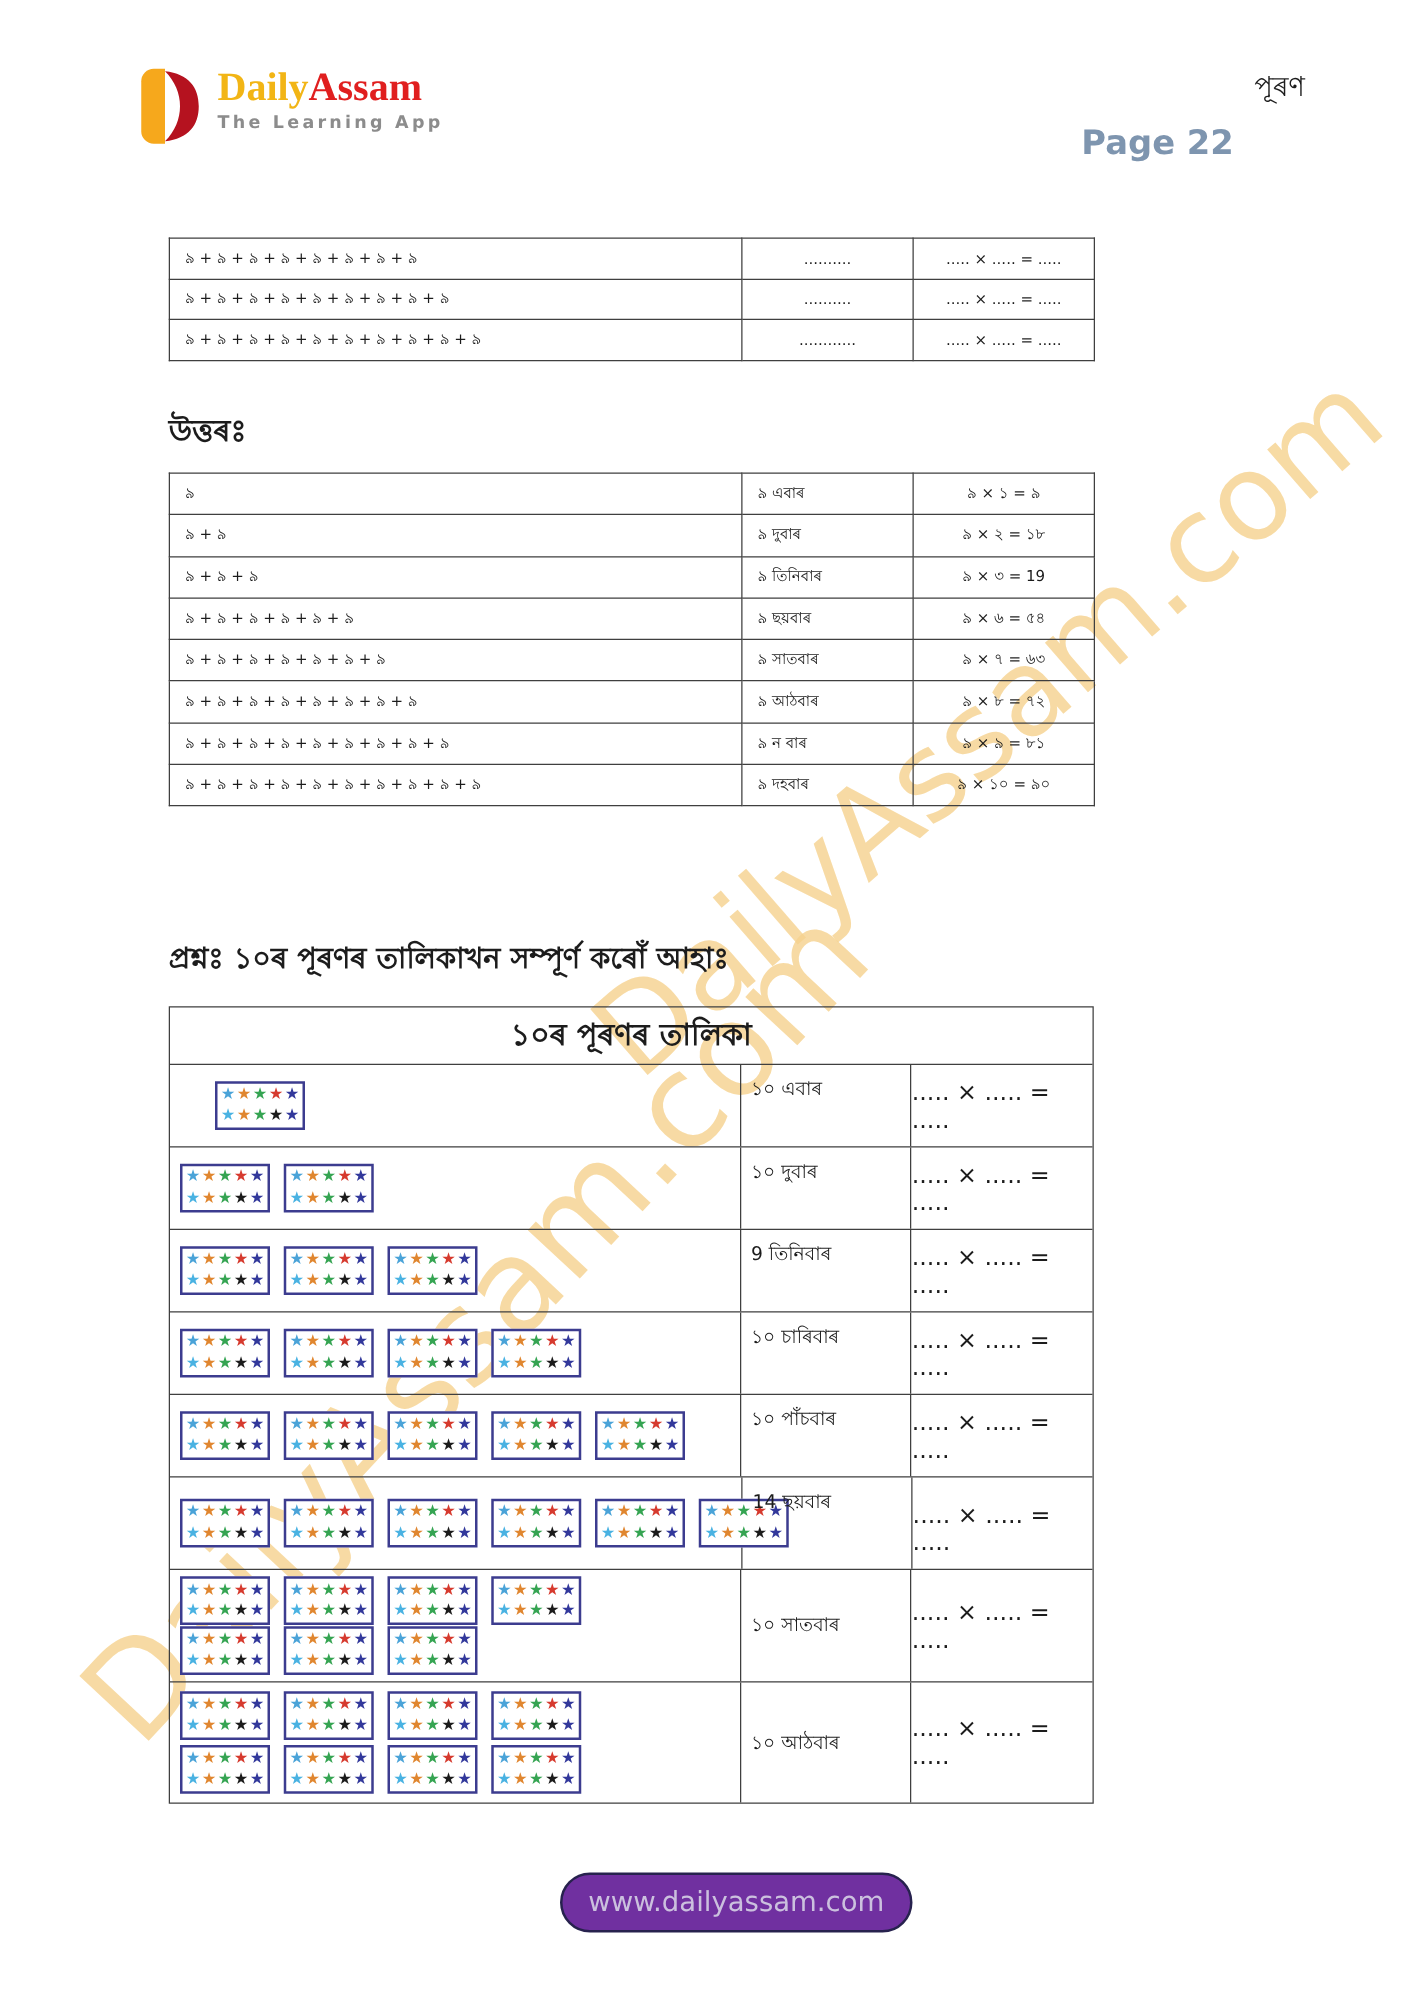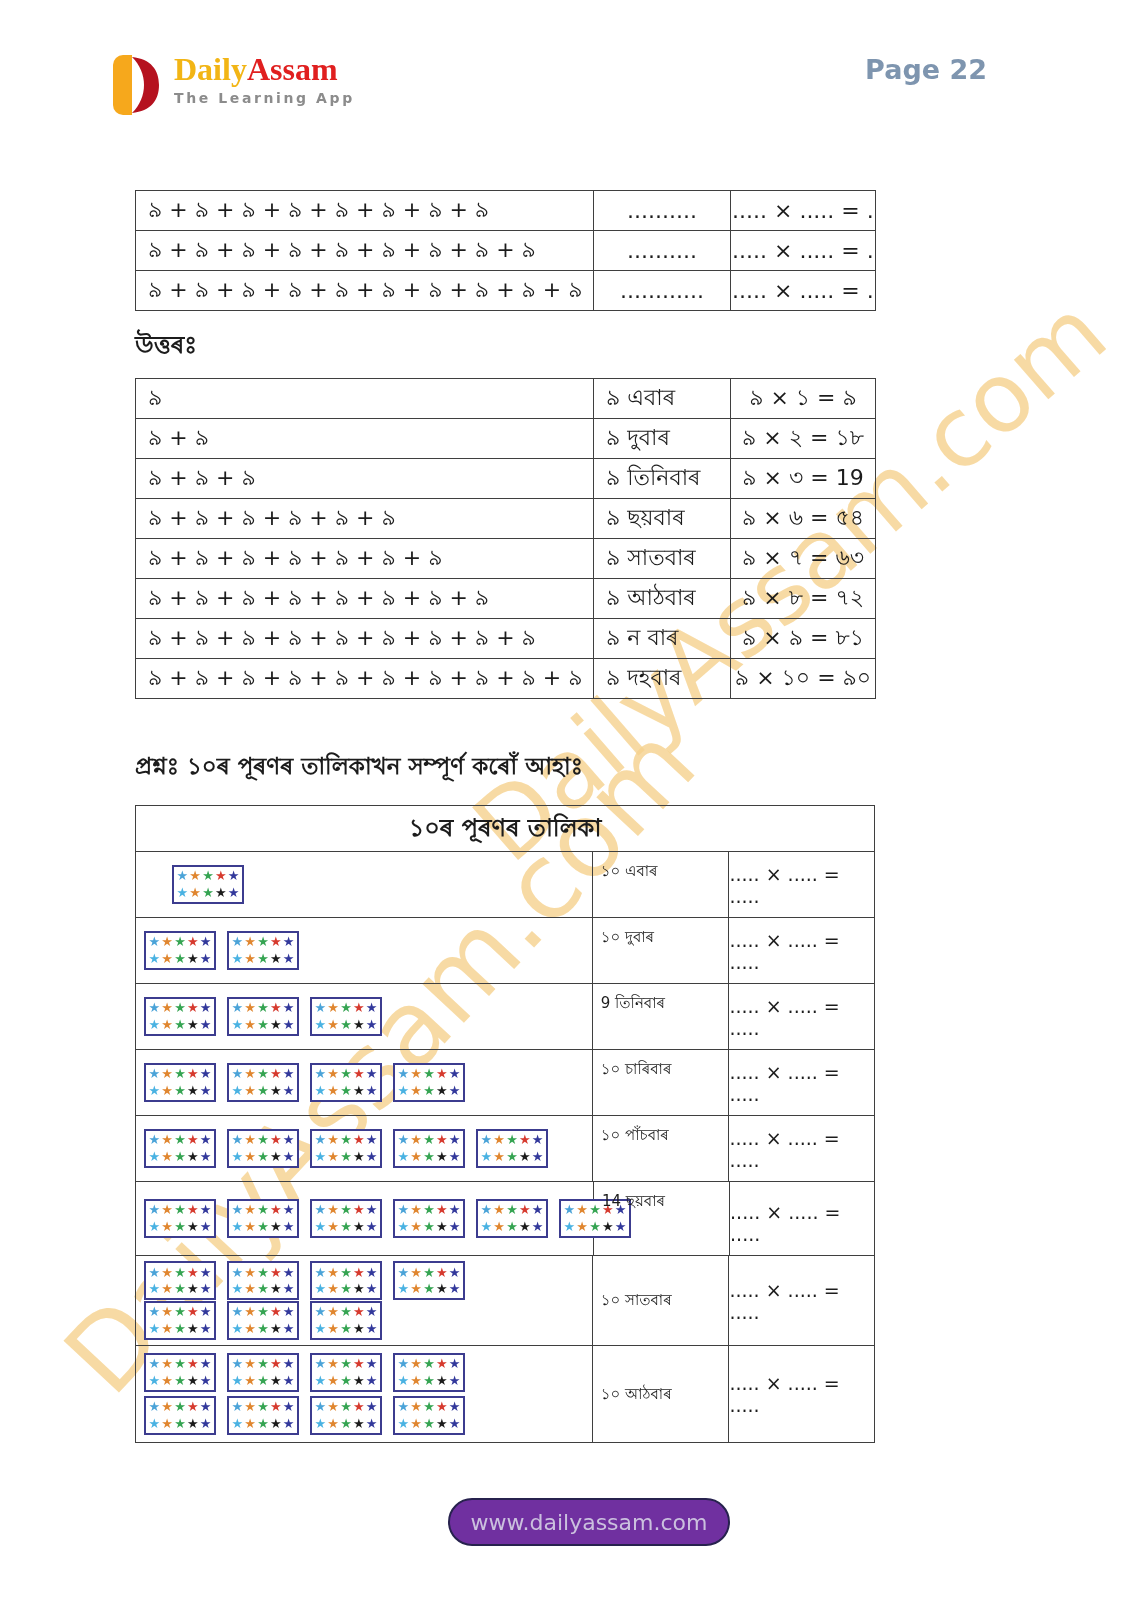--- a/index.html
+++ b/index.html
@@ -23,21 +23,21 @@
   .brand .assam{color:var(--assam-color,#e01f1f);}
   .tagline{margin-top:4px;font-size:14px;font-weight:bold;letter-spacing:2.6px;
            color:var(--tagline-color,#8c8c8c);}
   .head-right{position:absolute;top:44px;right:87px;text-align:right;}
   .head-title{font-size:21px;color:#151515;}
   .head-sub{font-size:22px;margin-top:8px;}
   .page-label{font-size:27px;font-weight:bold;color:var(--page-accent,#7e95af);margin-top:10px;margin-right:57px;}
 
   
   table.t{border-collapse:collapse;table-layout:fixed;position:absolute;left:135px;width:740px;}
-  table.t td{border:1.6px solid #3f3f3f;font-size:22px;overflow:hidden;white-space:nowrap;}
+  table.t td{border:1.6px solid #3f3f3f;font-size:12px;overflow:hidden;white-space:nowrap;}
   table.t td.c1{padding-left:12px;text-align:left;}
   table.t td.c2{text-align:center;}
   table.t td.c2l{text-align:left;padding-left:12px;}
   table.t td.c3{text-align:center;}
   .top-table{top:190px;}
   .top-table tr{height:32.6px;}
   .answer-table{top:378px;}
   .answer-table tr{height:33.3px;}
 
   .heading{position:absolute;left:135px;font-weight:bold;}
@@ -88,20 +88,21 @@
         <path d="M22 3 H13 A10 10 0 0 0 3 13 V53 A10 10 0 0 0 13 63 H22 Z" fill="#f6a81c"></path>
         <path d="M22 5 C41 7 49 18 49 33 C49 48 41 59 22 61 C30 53 34 43 34 33 C34 23 30 13 22 5 Z" fill="#b5121f"></path>
       </svg>
       <div class="logo-text">
         <div class="brand"><span class="daily">Daily</span><span class="assam">Assam</span></div>
         <div class="tagline">The Learning App</div>
       </div>
     </div>
 
     <div class="head-right">
+      <div class="head-sub">পূৰণ</div>
       <div class="page-label">Page 22</div>
     </div>
 
     <table class="t top-table">
       <colgroup>
           <col style="width:458px">
           <col style="width:137px">
           <col style="width:145px">
         </colgroup>
       <tbody>

